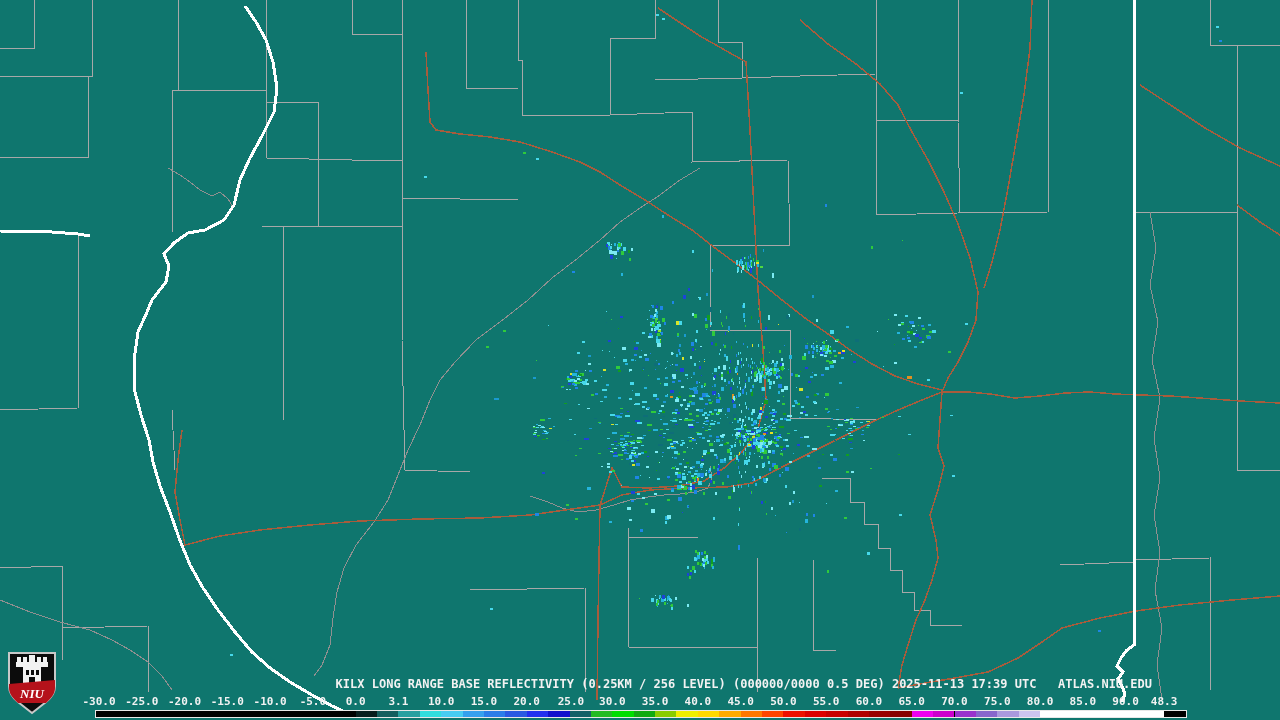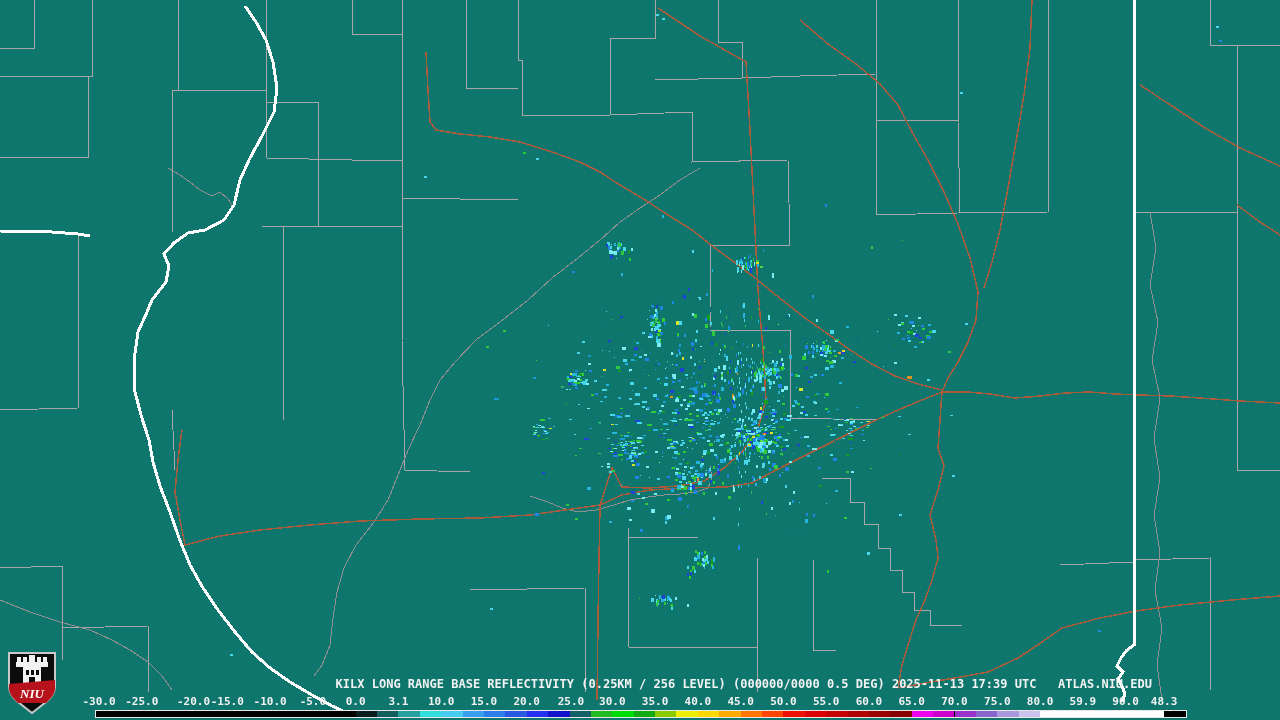--- a/index.html
+++ b/index.html
@@ -1789,42 +1789,42 @@
     </g>
     <path id="logo-band" d="M3,33 L49,29 V37 C49,42 46,46 42,50 L40,52 H12 L10,50 C6,46 3,42 3,37 Z" fill="#b5121b"></path>
     <text id="logo-text" x="26" y="47" text-anchor="middle" font-family="Liberation Serif, serif" font-size="13" font-weight="bold" font-style="italic" fill="#ffffff">NIU</text>
   </svg>
 
   <div id="caption">KILX LONG RANGE BASE REFLECTIVITY (0.25KM / 256 LEVEL) (000000/0000 0.5 DEG) 2025-11-13 17:39 UTC   ATLAS.NIU.EDU</div>
 
   <div id="ticks">
       <span style="left: 99px;">-30.0</span>
       <span style="left: 141.775px;">-25.0</span>
-      <span style="left: 184.55px; margin-left: 9px;">-20.0</span>
+      <span style="left: 184.55px;">-20.0</span>
       <span style="left: 227.325px;">-15.0</span>
       <span style="left: 270.1px;">-10.0</span>
       <span style="left: 312.875px;">-5.0</span>
       <span style="left: 355.65px;">0.0</span>
       <span style="left: 398.425px;">3.1</span>
       <span style="left: 441.2px;">10.0</span>
       <span style="left: 483.975px;">15.0</span>
       <span style="left: 526.75px;">20.0</span>
       <span style="left: 571px; text-align: right;">25.0</span>
       <span style="left: 612.3px;">30.0</span>
       <span style="left: 655.075px;">35.0</span>
       <span style="left: 697.85px;">40.0</span>
       <span style="left: 740.625px;">45.0</span>
       <span style="left: 783.4px;">50.0</span>
       <span style="left: 826.175px;">55.0</span>
       <span style="left: 868.95px;">60.0</span>
       <span style="left: 911.725px;">65.0</span>
       <span style="left: 954.5px;">70.0</span>
       <span style="left: 997.275px;">75.0</span>
       <span style="left: 1040.05px;">80.0</span>
-      <span style="left: 1082.82px;">59.9</span>
+      <span style="left: 1082.82px;">85.0</span>
       <span style="left: 1125.6px;">90.0</span>
       <span style="left: 1164.1px;">48.3</span>
     </div>
 
   <div id="colorbar">
       <div class="seg" style="left: 259.65px; width: 21.3875px; background: rgb(8, 30, 30);"></div>
       <div class="seg" style="left: 281.037px; width: 21.3875px; background: rgb(20, 94, 94);"></div>
       <div class="seg" style="left: 302.425px; width: 21.3875px; background: rgb(39, 160, 160);"></div>
       <div class="seg" style="left: 323.812px; width: 21.3875px; background: rgb(48, 222, 222);"></div>
       <div class="seg" style="left: 345.2px; width: 21.3875px; background: rgb(72, 204, 242);"></div>

